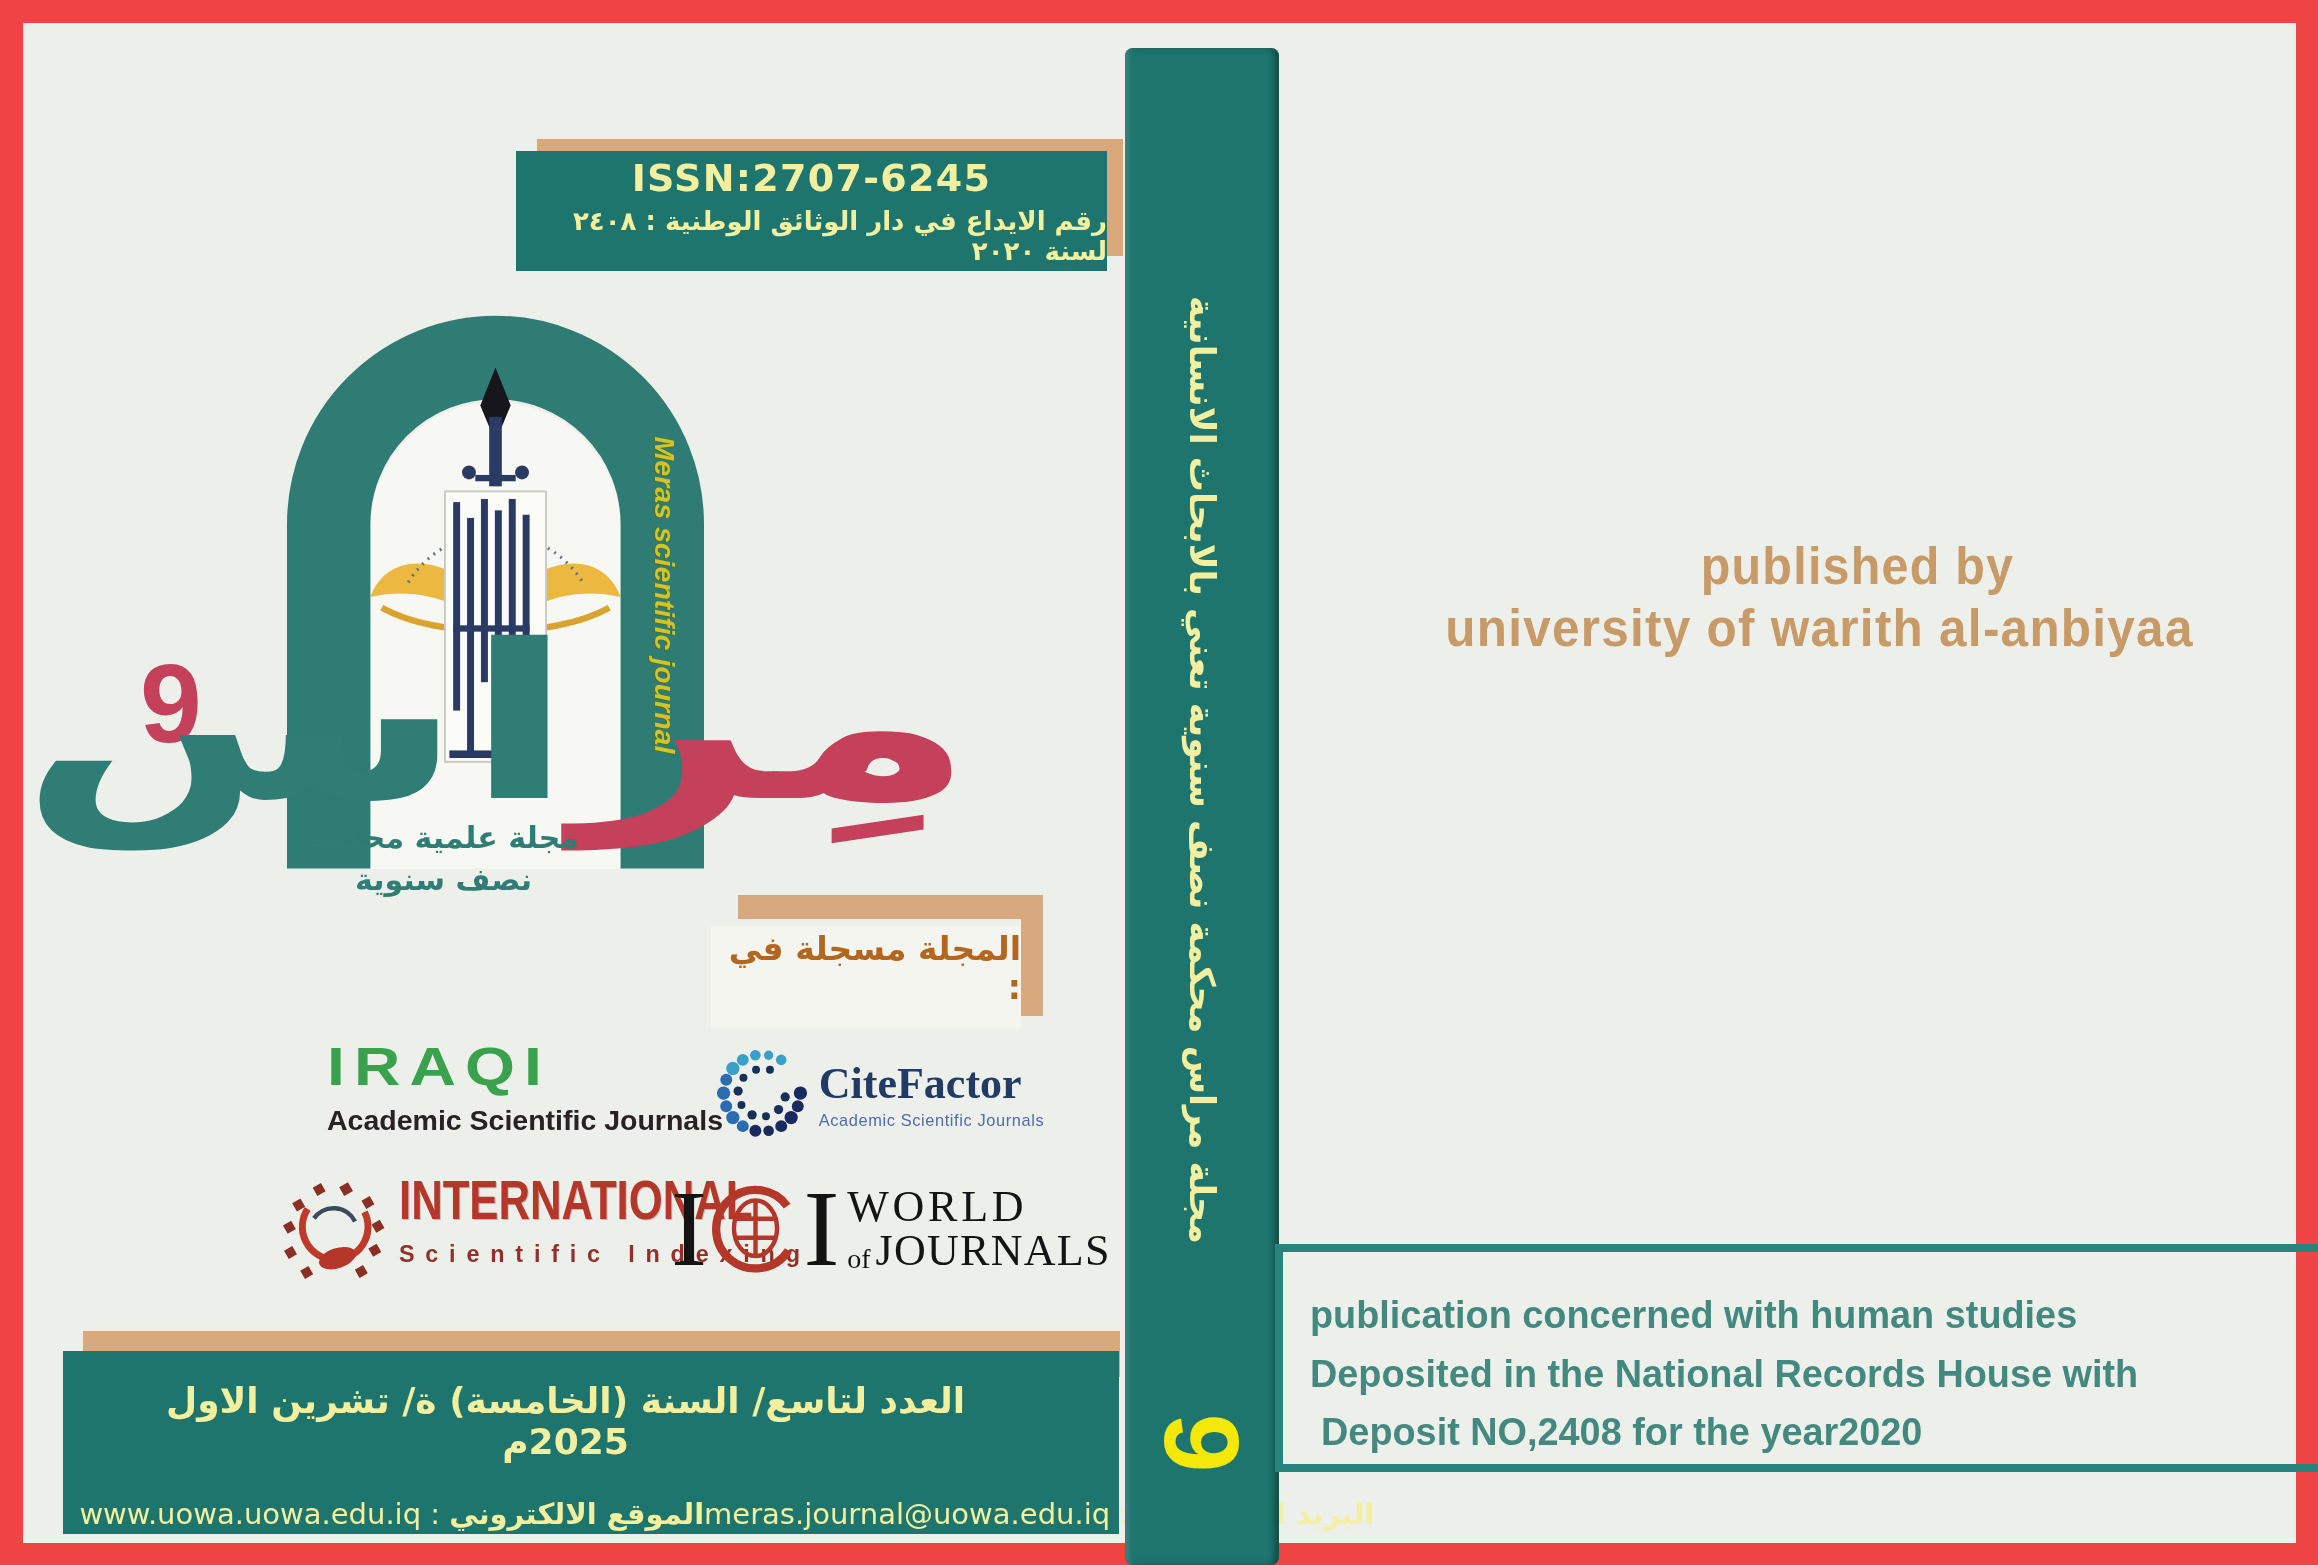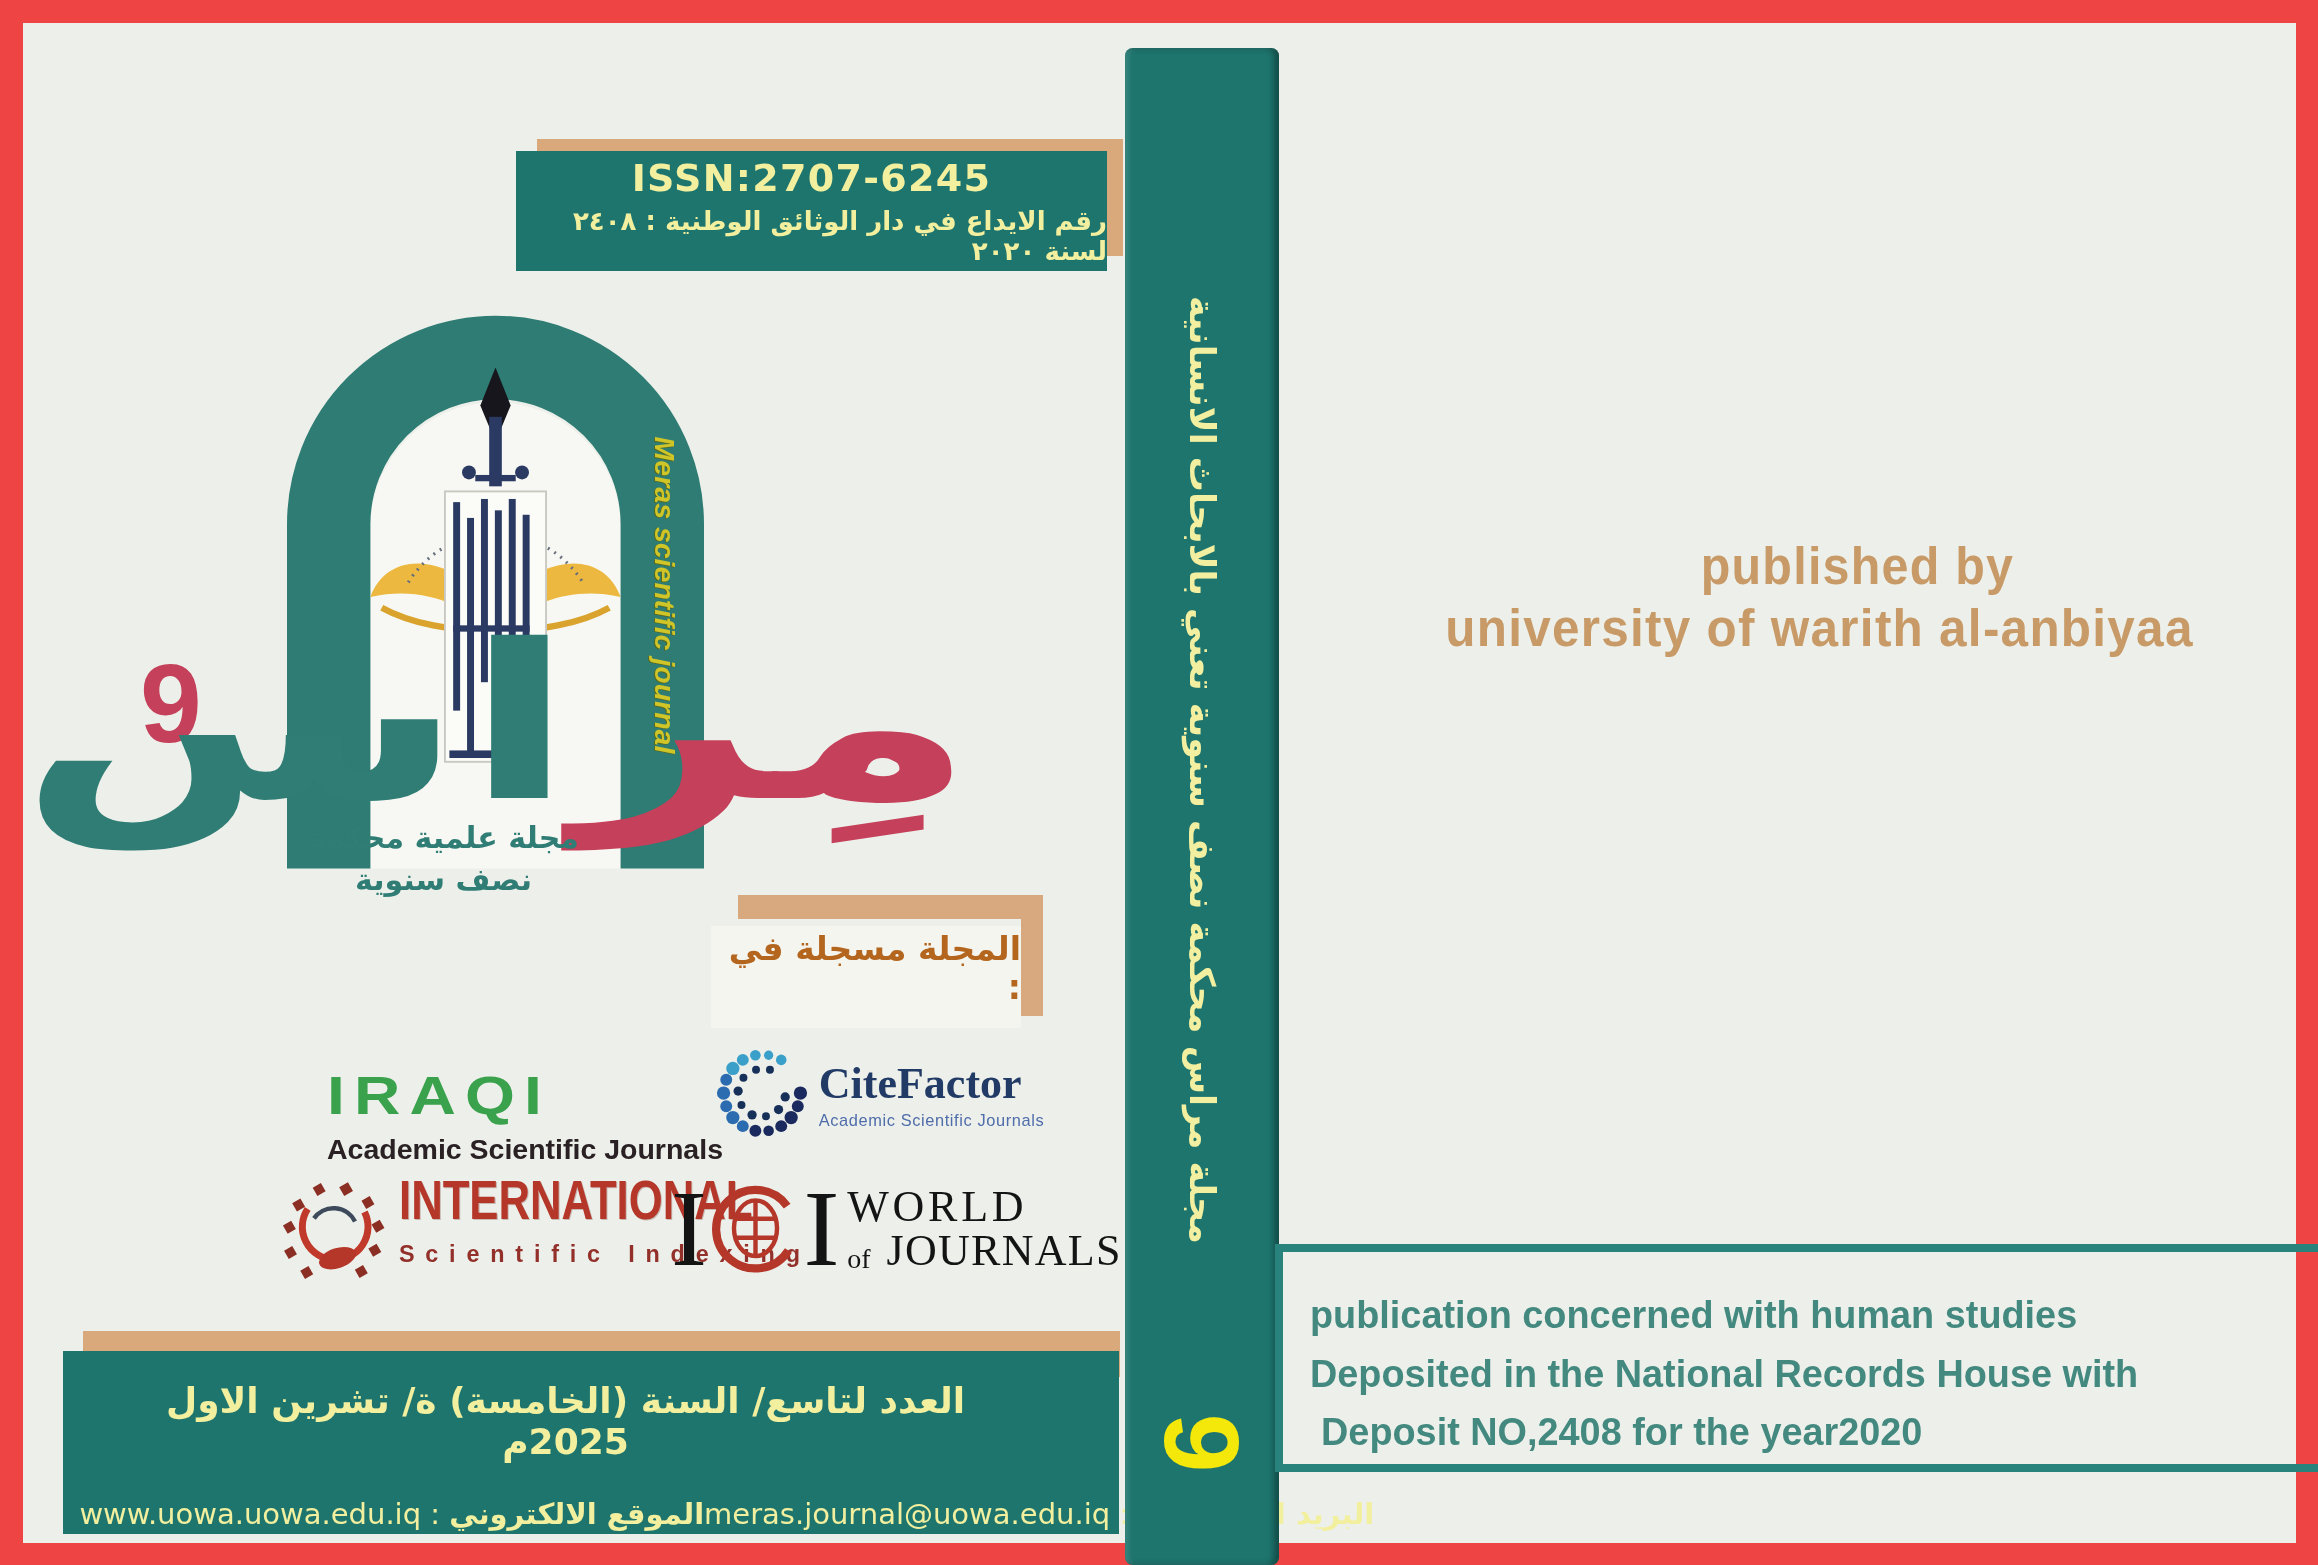--- a/index.html
+++ b/index.html
@@ -39,42 +39,42 @@
   .logo-subtitle{position:absolute;left:272px;top:794px;width:297px;text-align:center;direction:rtl;
         color:#2f7d74;font-weight:bold;font-size:30px;line-height:1.4;font-family:"DejaVu Sans",sans-serif;}
 
   .reg-band-top{position:absolute;left:715px;top:872px;width:305px;height:24px;background:#d8a87e;}
   .reg-band-right{position:absolute;left:998px;top:872px;width:21.5px;height:121px;background:#d8a87e;}
   .reg-box{position:absolute;left:688px;top:903px;width:310px;height:102px;background:#f4f5ef;
         display:flex;align-items:center;justify-content:center;direction:rtl;
         color:#b4661f;font-weight:bold;font-size:33px;font-family:"DejaVu Sans",sans-serif;
         padding-bottom:17.7px;box-sizing:border-box;}
 
-  .iraqi{position:absolute;left:304px;top:1046px;width:379px;}
+  .iraqi{position:absolute;left:304px;top:1017px;width:379px;}
   .iraqi-title{color:#3aa24d;font-size:63px;font-weight:bold;letter-spacing:8.9px;line-height:1;
         transform:scale(1.02,.85);transform-origin:left top;}
   .iraqi-sub{color:#2a2125;font-size:28.5px;font-weight:bold;margin-top:1.3px;letter-spacing:0px;white-space:nowrap;}
 
   .citefactor{position:absolute;left:686px;top:1017px;display:flex;align-items:center;}
   .cf-text{margin-left:3.8px;margin-top:6.3px;}
   .cf-title{font-family:"Liberation Serif",serif;font-weight:bold;font-size:44px;color:#223a66;line-height:1;}
   .cf-sub{color:#4f6cab;font-size:16.4px;margin-top:5px;letter-spacing:0.6px;}
 
   .isi{position:absolute;left:256px;top:1148px;display:flex;}
   .isi-text{margin-left:8.9px;}
   .isi-title{color:#b5372a;font-size:56px;font-weight:bold;line-height:1.05;transform:scaleX(.78);
         transform-origin:left top;white-space:nowrap;text-shadow:1.3px 1.3px 0 rgba(90,20,15,.25);}
   .isi-sub{color:#93302a;font-size:23.4px;font-weight:bold;letter-spacing:10.8px;margin-top:11.4px;white-space:nowrap;}
 
   .ici{position:absolute;left:648px;top:1152px;display:flex;align-items:center;}
   .ici-i{font-family:"Liberation Serif",serif;font-size:108px;line-height:1;color:#141414;}
   .ici-globe{margin:0 3.8px;}
   .ici-words{margin-left:7.6px;color:#141414;font-family:"Liberation Serif",serif;}
   .ici-w1{font-size:44px;letter-spacing:3.8px;line-height:1;}
-  .ici-row{display:flex;align-items:flex-end;gap:16px;}
+  .ici-row{display:flex;align-items:flex-end;gap:5px;}
   .ici-w2{font-size:28px;line-height:1;}
   .ici-w3{font-size:44px;letter-spacing:1.3px;line-height:1;}
 
   .bottom-shadow{position:absolute;left:60px;top:1308px;width:1037px;height:46px;background:#d9a97c;}
   .bottom-banner{position:absolute;left:40px;top:1328px;width:1056px;height:183px;background:#1d756e;
         box-sizing:border-box;padding-top:29px;}
   .issue-line{text-align:center;direction:rtl;color:#f2ef9f;font-weight:bold;font-size:36px;
         font-family:"DejaVu Sans",sans-serif;padding-left:101px;padding-right:152px;}
   .contacts{display:flex;justify-content:space-between;margin-top:35px;padding:0 16.4px;
         color:#f2ef9f;font-size:29px;font-family:"DejaVu Sans",sans-serif;}

